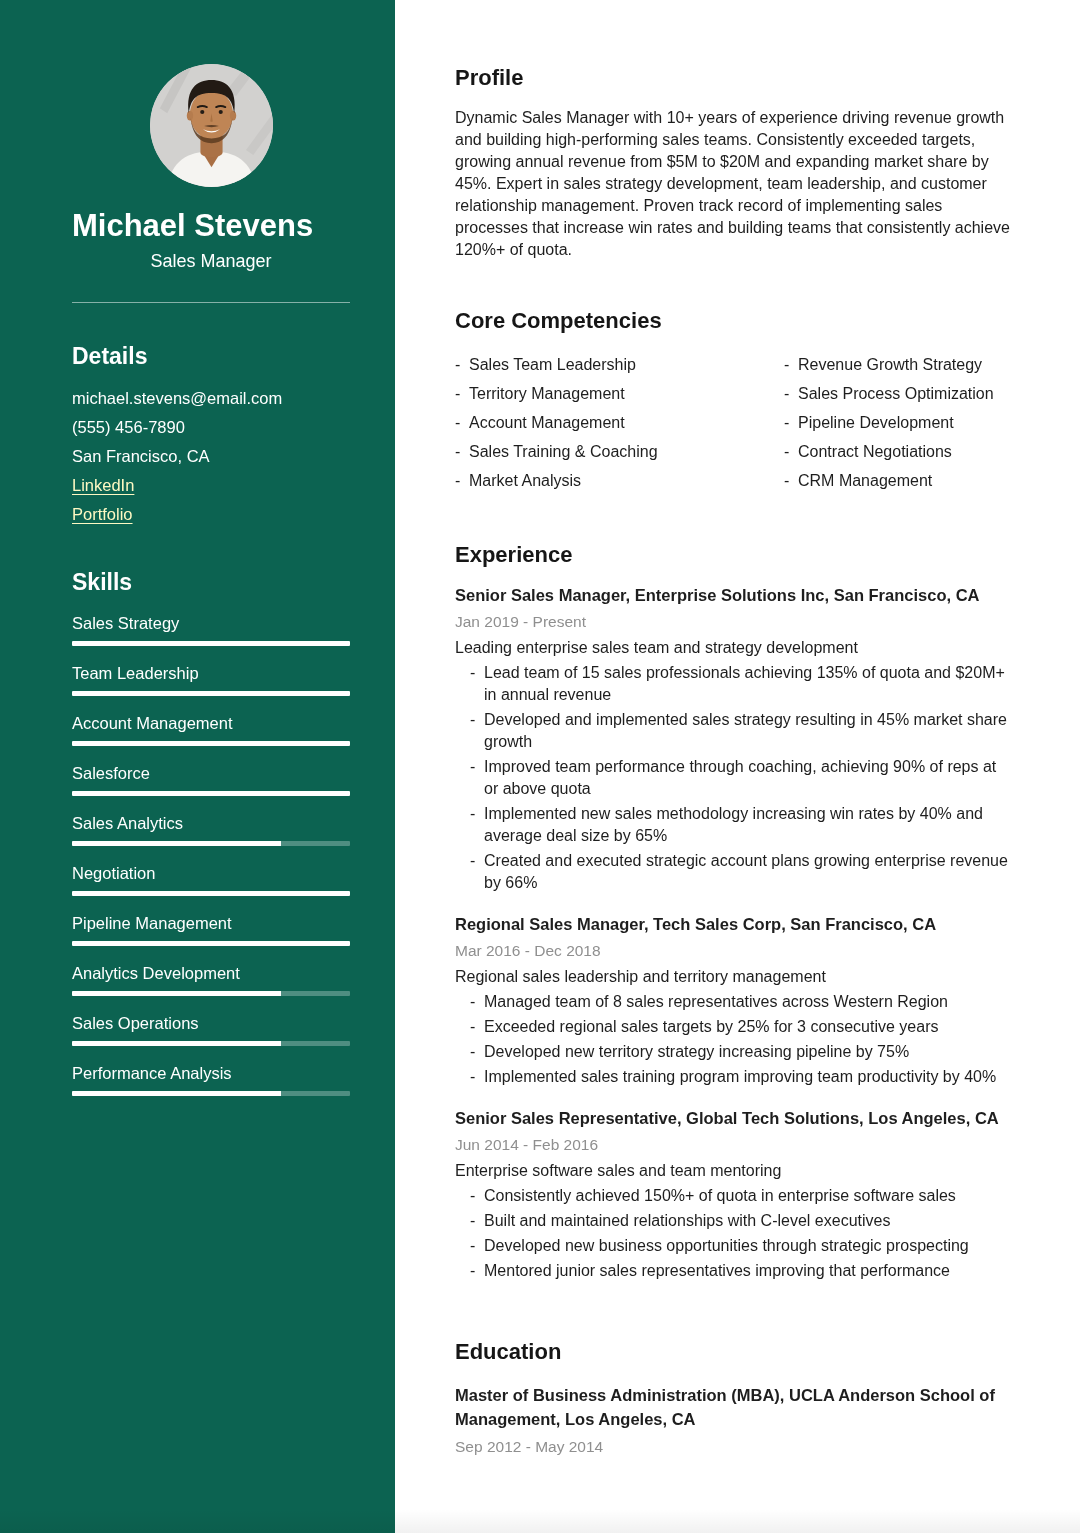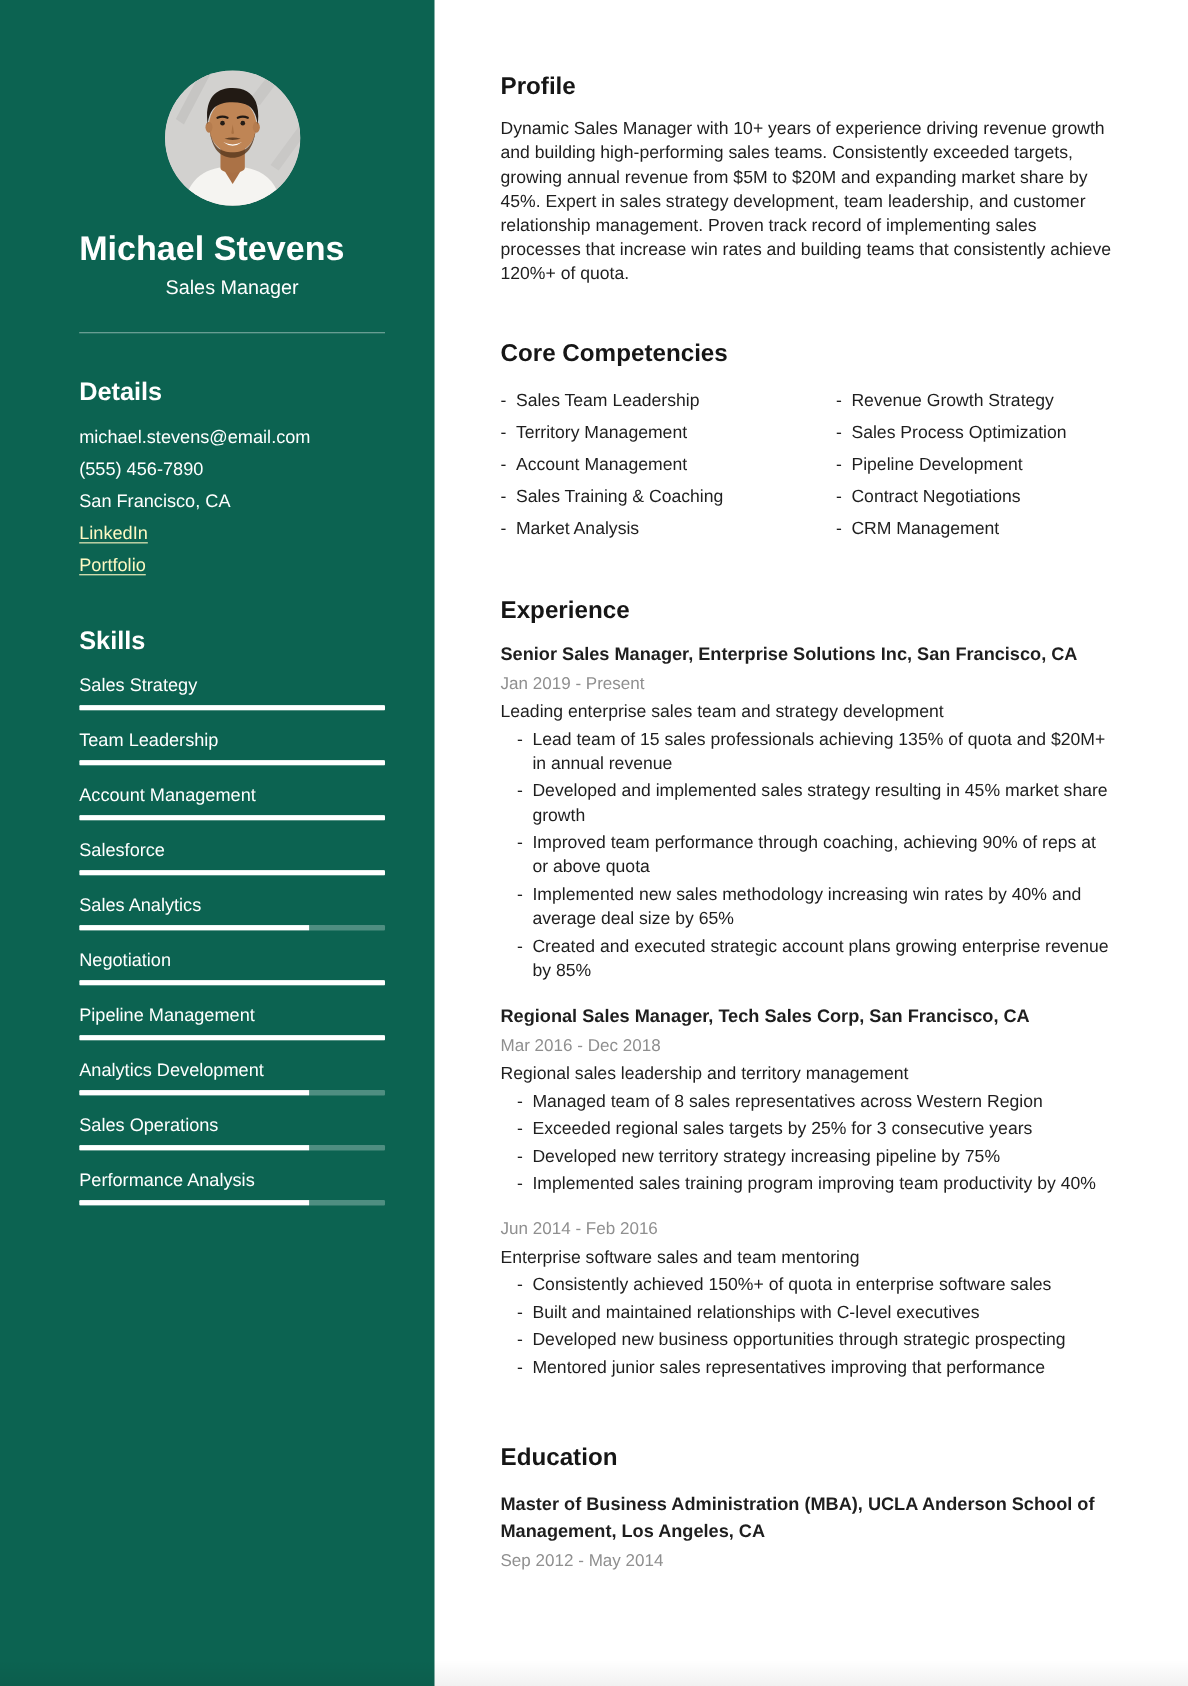--- a/index.html
+++ b/index.html
@@ -33,21 +33,21 @@
   .skill-label { font-size:16.5px; line-height:21px; }
   .skill-track { margin-top:7px; height:5px; background:rgba(255,255,255,0.28); border-radius:1px; overflow:hidden; }
   .skill-fill { height:100%; background:#ffffff; }
 
   
   .main { flex:1 1 auto; padding:64px 67px 0 60px; }
   .m-heading { font-size:22px; font-weight:700; color:#161616; line-height:27px; }
   .section { margin-top:46px; }
   .profile-text { margin-top:16px; font-size:16px; line-height:22px; }
 
-  .comp-grid { margin-top:16px; display:flex; }
+  .comp-grid { margin-top:16px; display:flex;gap:24px; }
   .comp-col { width:305px; }
   .comp-col + .comp-col { width:auto; }
   .comp-item { font-size:16px; line-height:29px; display:flex; }
   .comp-item::before { content:"-"; flex:0 0 auto; width:14px; }
 
   .job { margin-top:19px; }
   .job:first-of-type { margin-top:16px; }
   .job-title { font-size:16.5px; font-weight:700; line-height:23px; }
   .job-dates { margin-top:4px; font-size:15.5px; color:#8f8f8f; line-height:21px; }
   .job-summary { margin-top:5px; font-size:16px; line-height:22px; }
@@ -280,21 +280,21 @@
 
             <div class="bullet">
               <span>Improved team performance through coaching, achieving 90% of reps at or above quota</span>
             </div>
 
             <div class="bullet">
               <span>Implemented new sales methodology increasing win rates by 40% and average deal size by 65%</span>
             </div>
 
             <div class="bullet">
-              <span>Created and executed strategic account plans growing enterprise revenue by 85%</span>
+              <span>Created and executed strategic account plans growing enterprise revenue by 66%</span>
             </div>
           </div>
       </div>
 
       <div class="job">
         <div class="job-title">Regional Sales Manager, Tech Sales Corp, San Francisco, CA</div>
         <div class="job-dates">Mar 2016 - Dec 2018</div>
         <div class="job-summary">Regional sales leadership and territory management</div>
         <div class="bullets">
 
@@ -310,20 +310,21 @@
               <span>Developed new territory strategy increasing pipeline by 75%</span>
             </div>
 
             <div class="bullet">
               <span>Implemented sales training program improving team productivity by 40%</span>
             </div>
           </div>
       </div>
 
       <div class="job">
+        <div class="job-title">Senior Sales Representative, Global Tech Solutions, Los Angeles, CA</div>
         <div class="job-dates">Jun 2014 - Feb 2016</div>
         <div class="job-summary">Enterprise software sales and team mentoring</div>
         <div class="bullets">
 
             <div class="bullet">
               <span>Consistently achieved 150%+ of quota in enterprise software sales</span>
             </div>
 
             <div class="bullet">
               <span>Built and maintained relationships with C-level executives</span>

